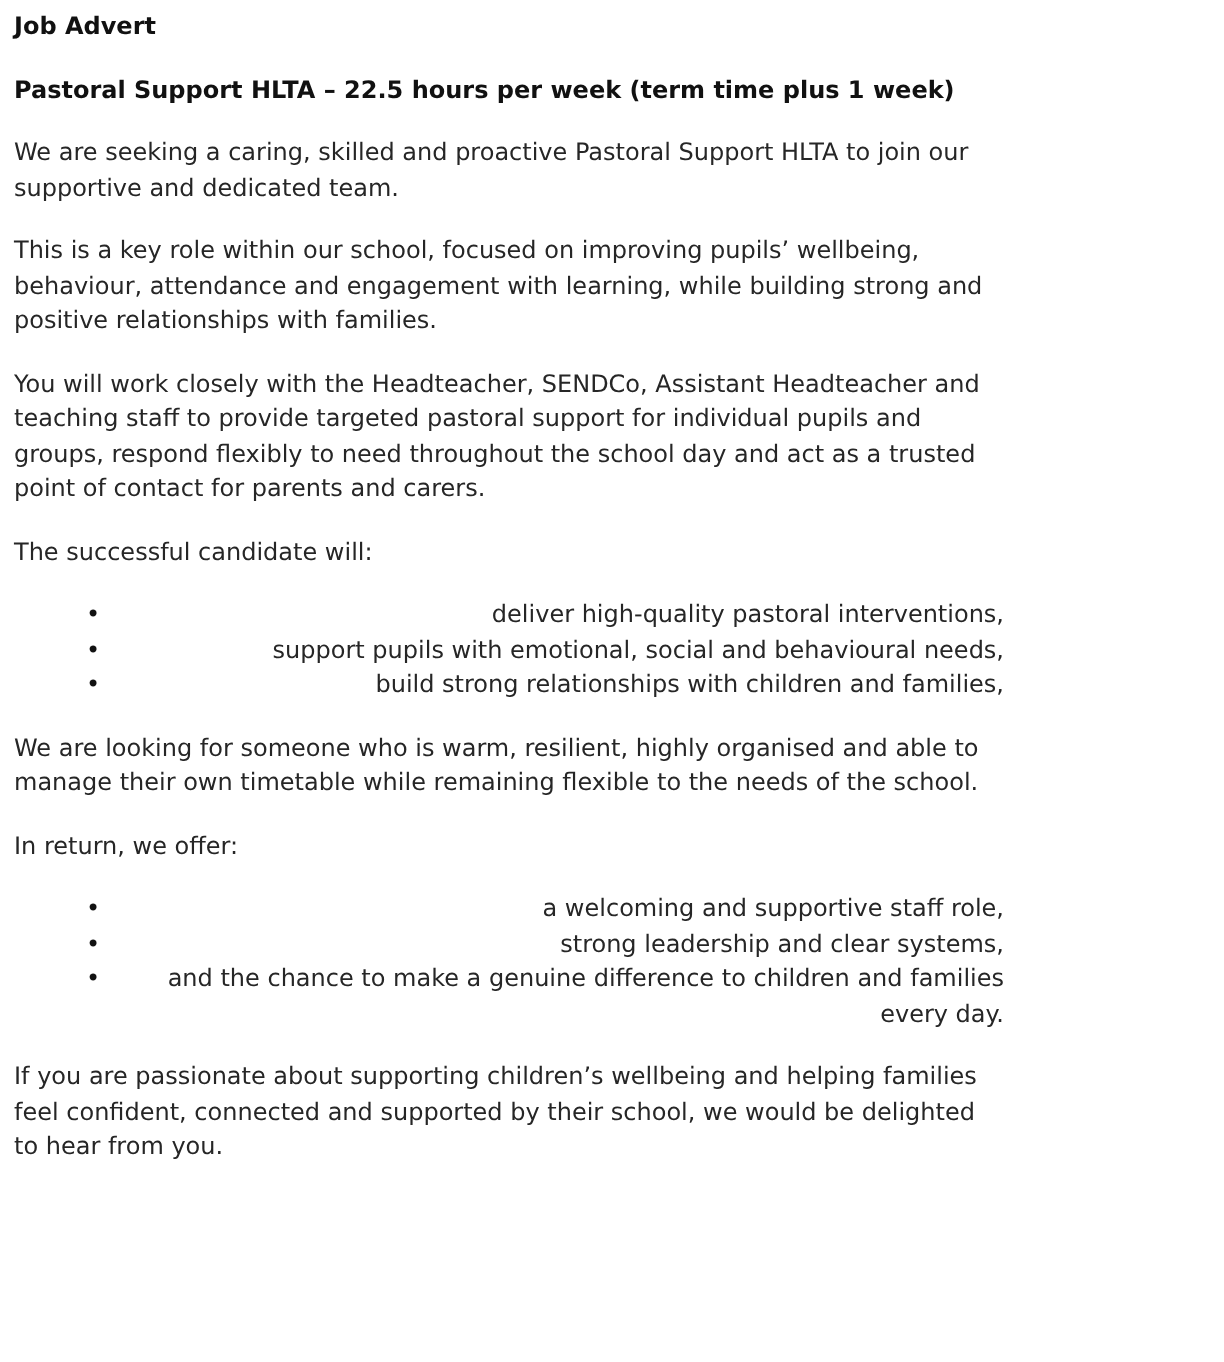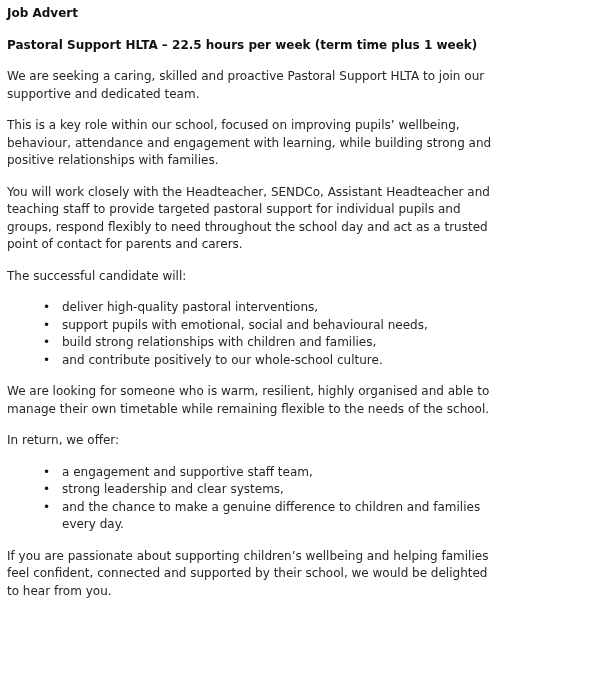--- a/index.html
+++ b/index.html
@@ -23,20 +23,21 @@
     margin: 0 0 14px 0;
   }
   .heading {
     font-weight: bold;
     color: #111111;
   }
   ul.bullets {
     list-style: none;
     margin: 0 0 14px 0;
     padding: 0;
+    text-align: right;
   }
   ul.bullets li {
     position: relative;
     padding-left: 55px;
   }
   ul.bullets li::before {
     content: "\2022";
     position: absolute;
     left: 36px;
     top: 0;
@@ -58,28 +59,27 @@
   <p class="para">This is a key role within our school, focused on improving pupils’ wellbeing, behaviour, attendance and engagement with learning, while building strong and positive relationships with families.</p>
 
   <p class="para">You will work closely with the Headteacher, SENDCo, Assistant Headteacher and teaching staff to provide targeted pastoral support for individual pupils and groups, respond flexibly to need throughout the school day and act as a trusted point of contact for parents and carers.</p>
 
   <p class="para">The successful candidate will:</p>
 
   <ul class="bullets">
     <li>deliver high-quality pastoral interventions,</li>
     <li>support pupils with emotional, social and behavioural needs,</li>
     <li>build strong relationships with children and families,</li>
-    <li>and contribute positively to our whole-school culture.</li>
   </ul>
 
   <p class="para">We are looking for someone who is warm, resilient, highly organised and able to manage their own timetable while remaining flexible to the needs of the school.</p>
 
   <p class="para">In return, we offer:</p>
 
   <ul class="bullets">
-    <li>a engagement and supportive staff team,</li>
+    <li>a welcoming and supportive staff role,</li>
     <li>strong leadership and clear systems,</li>
     <li>and the chance to make a genuine difference to children and families every day.</li>
   </ul>
 
   <p class="para">If you are passionate about supporting children’s wellbeing and helping families feel confident, connected and supported by their school, we would be delighted to hear from you.</p>
 
 </div>
 
 </body></html>

